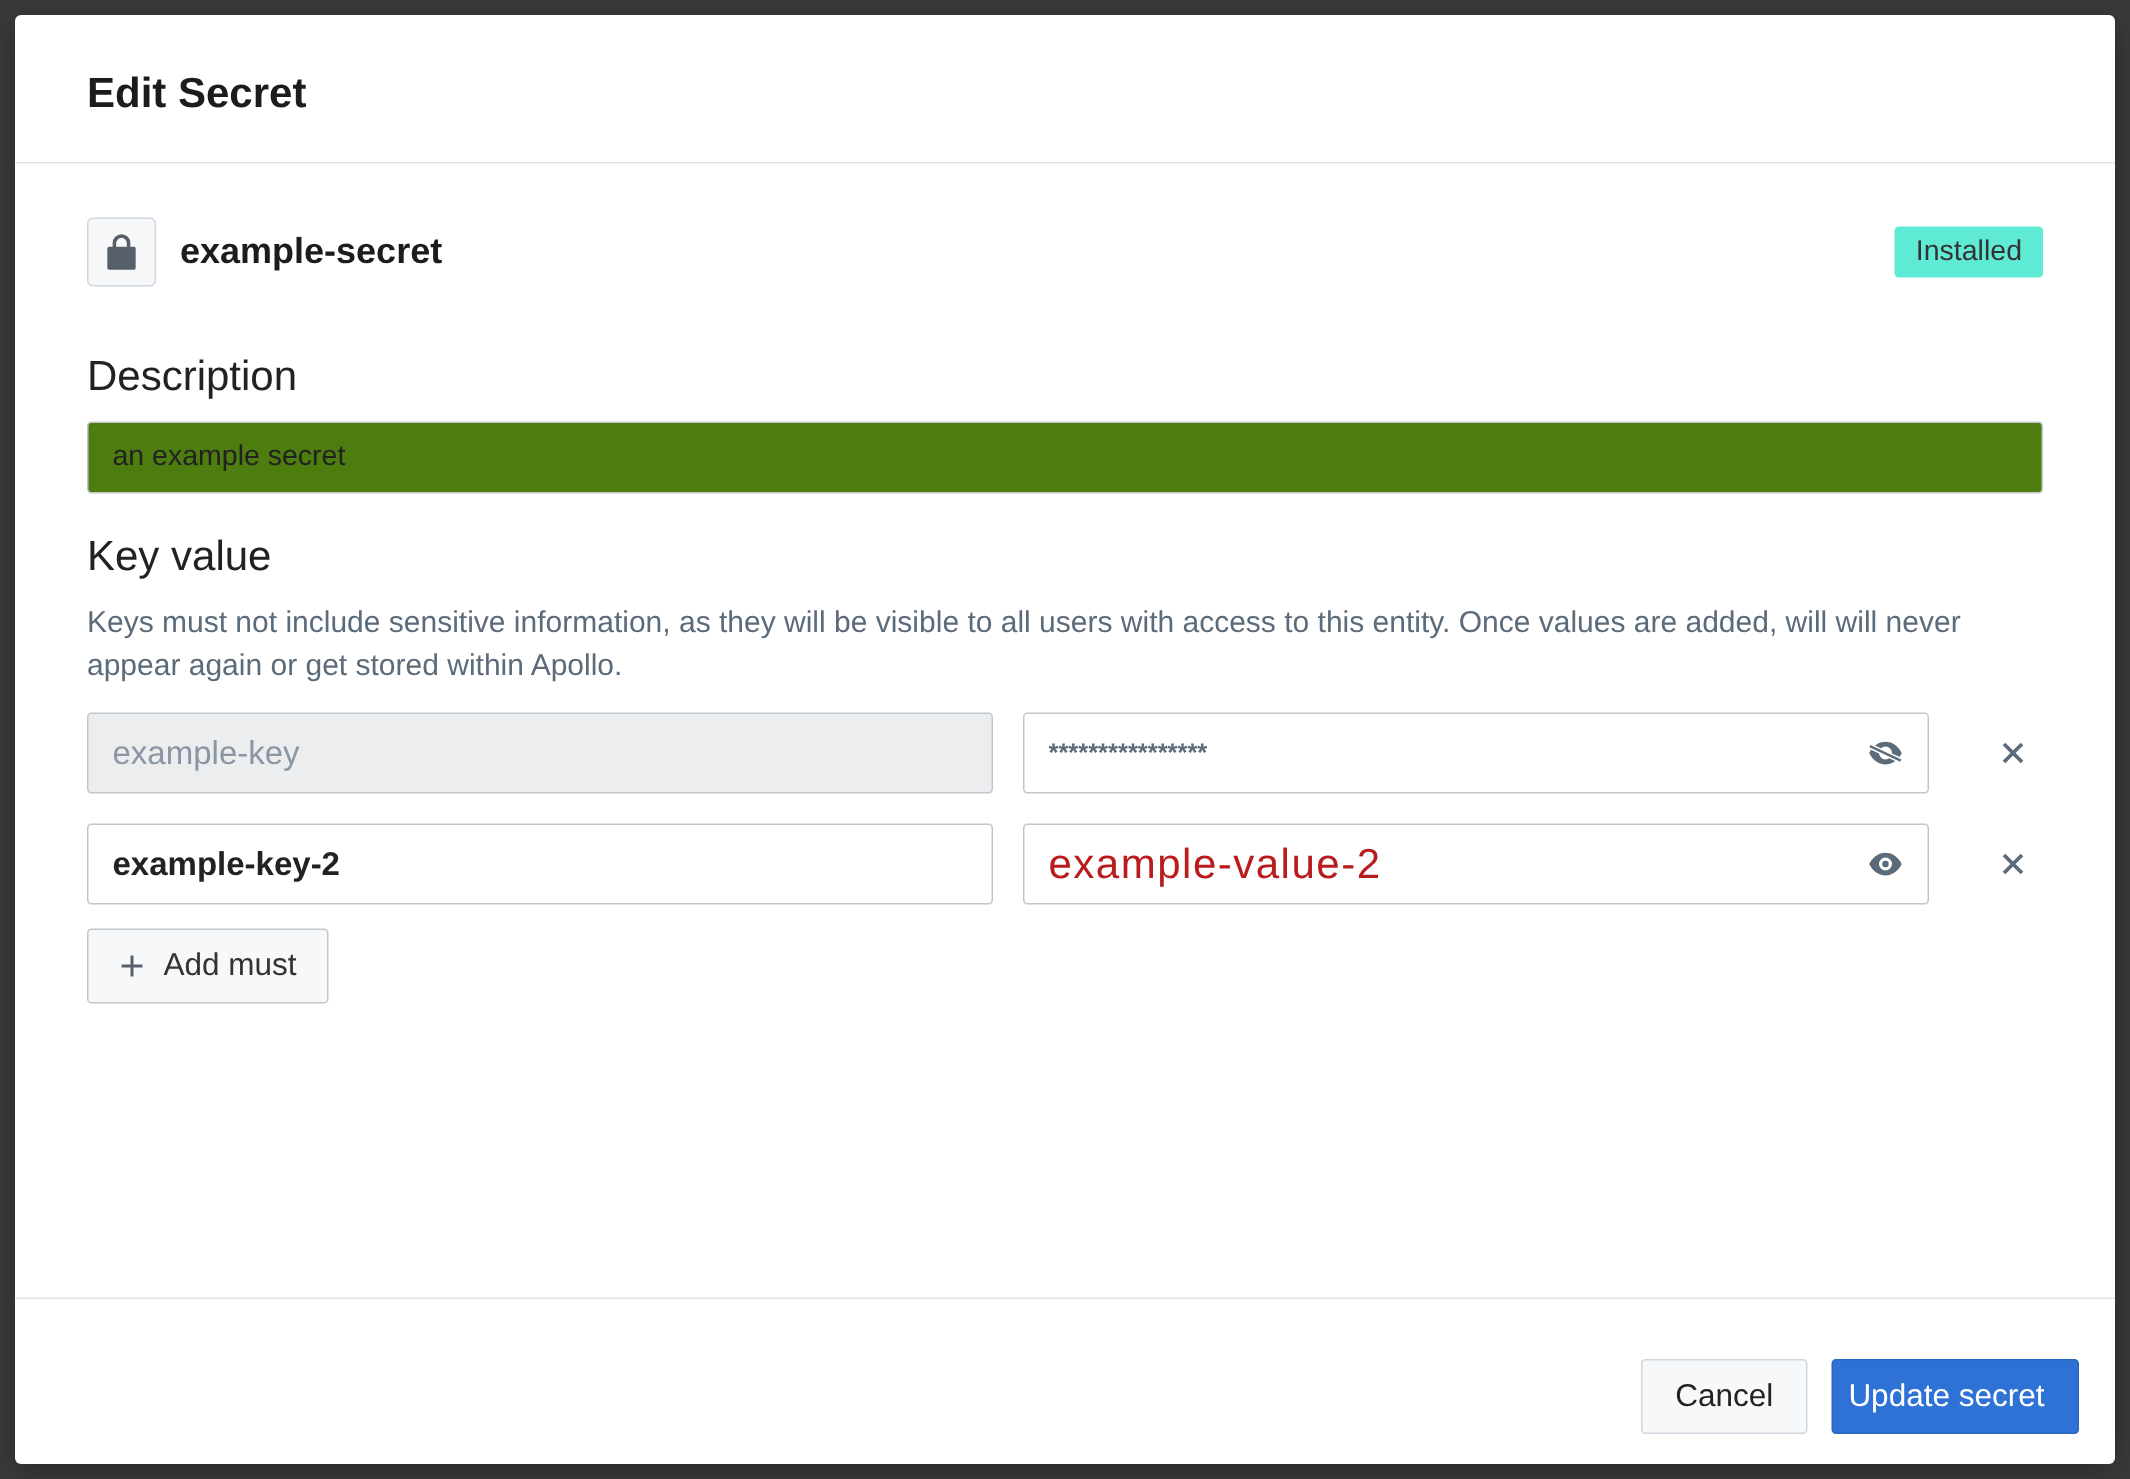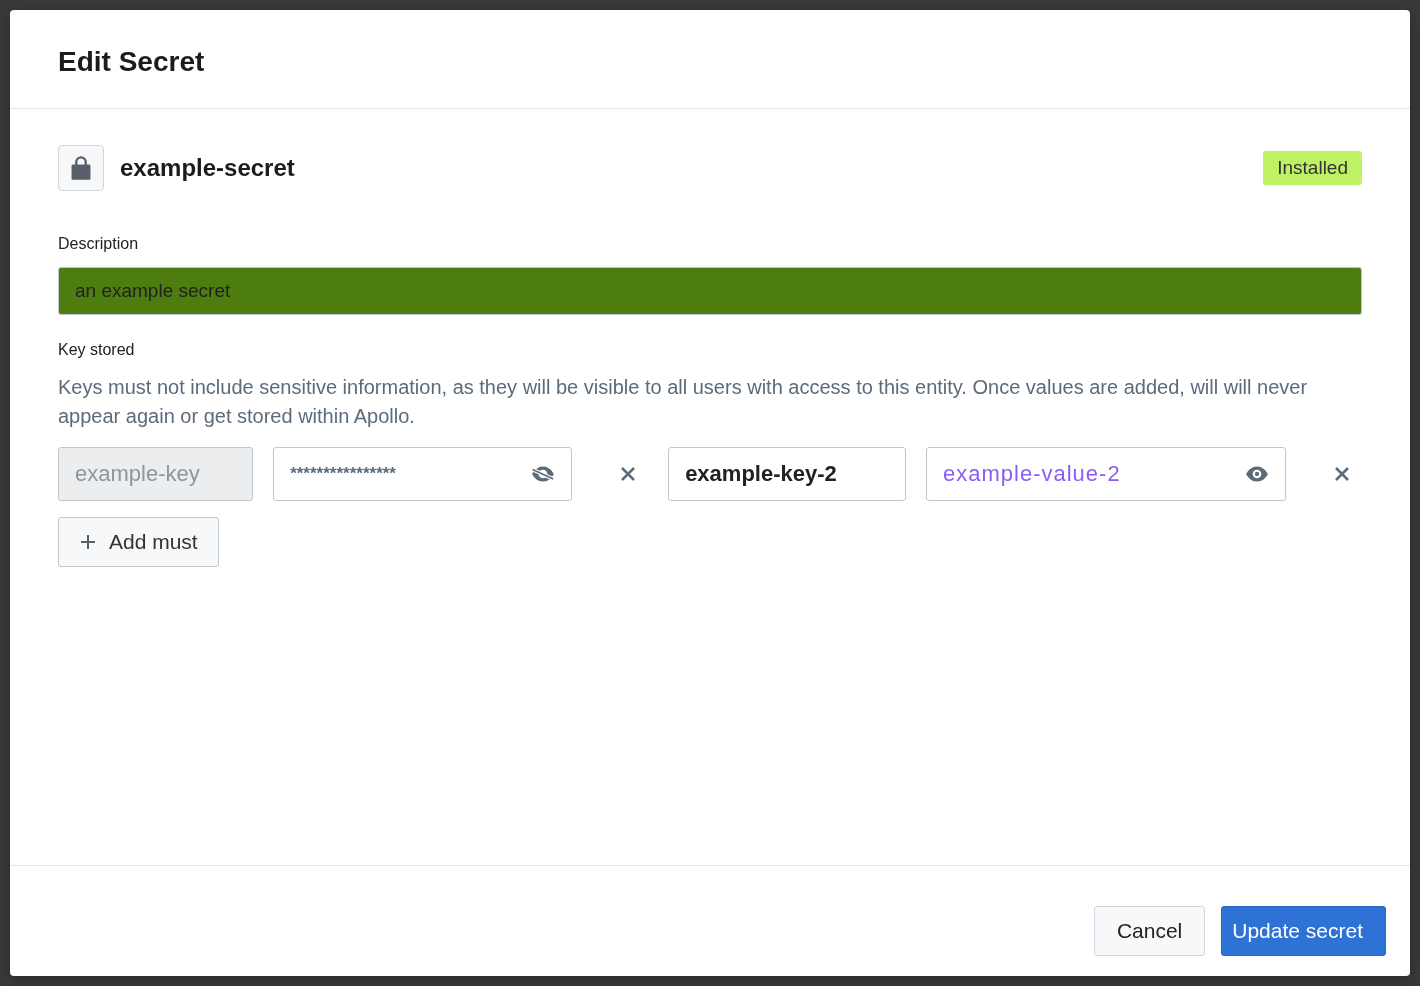--- a/index.html
+++ b/index.html
@@ -58,29 +58,29 @@
     align-items: center;
     justify-content: center;
   }
   .lock-box svg { fill: #57606a; }
   .secret-name {
     font-size: 24px;
     font-weight: 700;
     color: #1c1c1c;
   }
   .badge {
-    background: #bef264;
+    background: #5eead4;
     color: #333;
     font-size: 19px;
     padding: 6px 14px;
     border-radius: 3px;
     text-align: right;
   }
   .field-label {
-    font-size: 16px;
+    font-size: 28px;
     color: #222;
     margin-bottom: 14px;
     display: block;
   }
   .text-input {
     width: 100%;
     font-size: 19px;
     padding: 12px 16px;
     border: 1px solid #c0c7ce;
     border-radius: 3px;
@@ -91,21 +91,21 @@
   .section { margin-bottom: 26px; }
   .help-text {
     font-size: 20px;
     color: #5c6b7a;
     line-height: 1.45;
     margin-top: 8px;
     margin-bottom: 16px;
   }
   .kv-grid {
     display: flex;
-    flex-direction: row;
+    flex-direction: column;
     gap: 20px;
   }
   .kv-row {
     display: grid;
     grid-template-columns: 1fr 1fr 56px;
     gap: 20px;
     align-items: center;
   }
   .kv-key, .kv-value-wrap {
     border: 1px solid #c0c7ce;
@@ -130,24 +130,24 @@
     background: transparent;
     color: #222;
     font-weight: bold;
   }
   .kv-value-wrap {
     padding: 0 12px 0 16px;
     gap: 10px;
   }
   .kv-value-wrap input {
     border: none; outline: none;
-    font-size: 22px;
+    font-size: 28px;
     flex: 1;
     background: transparent;
-    color: #8b5cf6;
+    color: #b91c1c;
     letter-spacing: 1px;
   }
   .kv-value-wrap input.masked {
     letter-spacing: 0px;
     color: #5c6b7a;
     font-size: 17px;
     font-weight: bold;
   }
   .eye-btn {
     background: none; border: none; cursor: pointer;
@@ -226,21 +226,21 @@
         </div>
         <span class="badge">Installed</span>
       </div>
 
       <div class="section">
         <label class="field-label">Description</label>
         <input type="text" class="text-input" value="an example secret" style="">
       </div>
 
       <div class="section">
-        <label class="field-label">Key stored</label>
+        <label class="field-label">Key value</label>
         <p class="help-text">Keys must not include sensitive information, as they will be visible to all users with access to this entity. Once values are added, will will never appear again or get stored within Apollo.</p>
 
         <div class="kv-grid">
 
           <div class="kv-row">
             <div class="kv-key disabled">
               <span>example-key</span>
             </div>
             <div class="kv-value-wrap">
               <input type="text" class="masked" readonly="" value="****************" style="">

